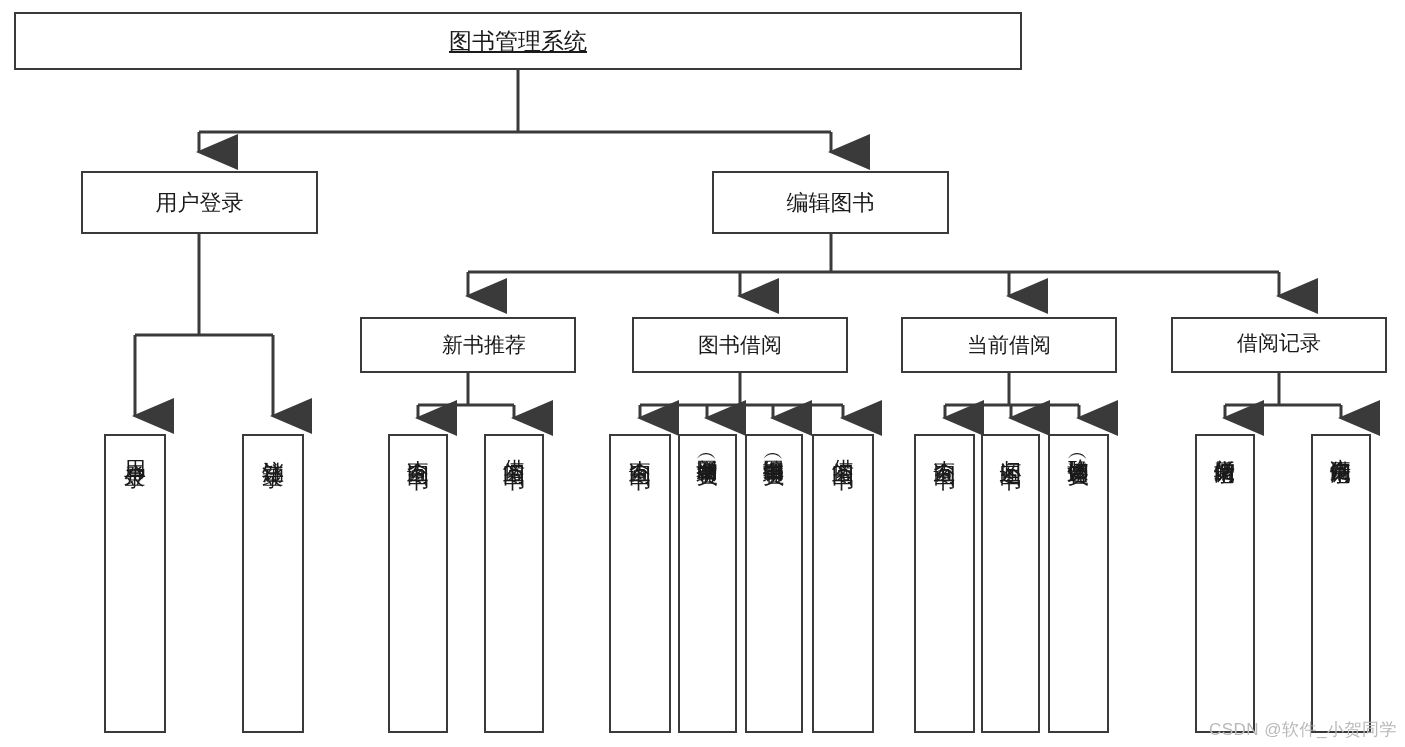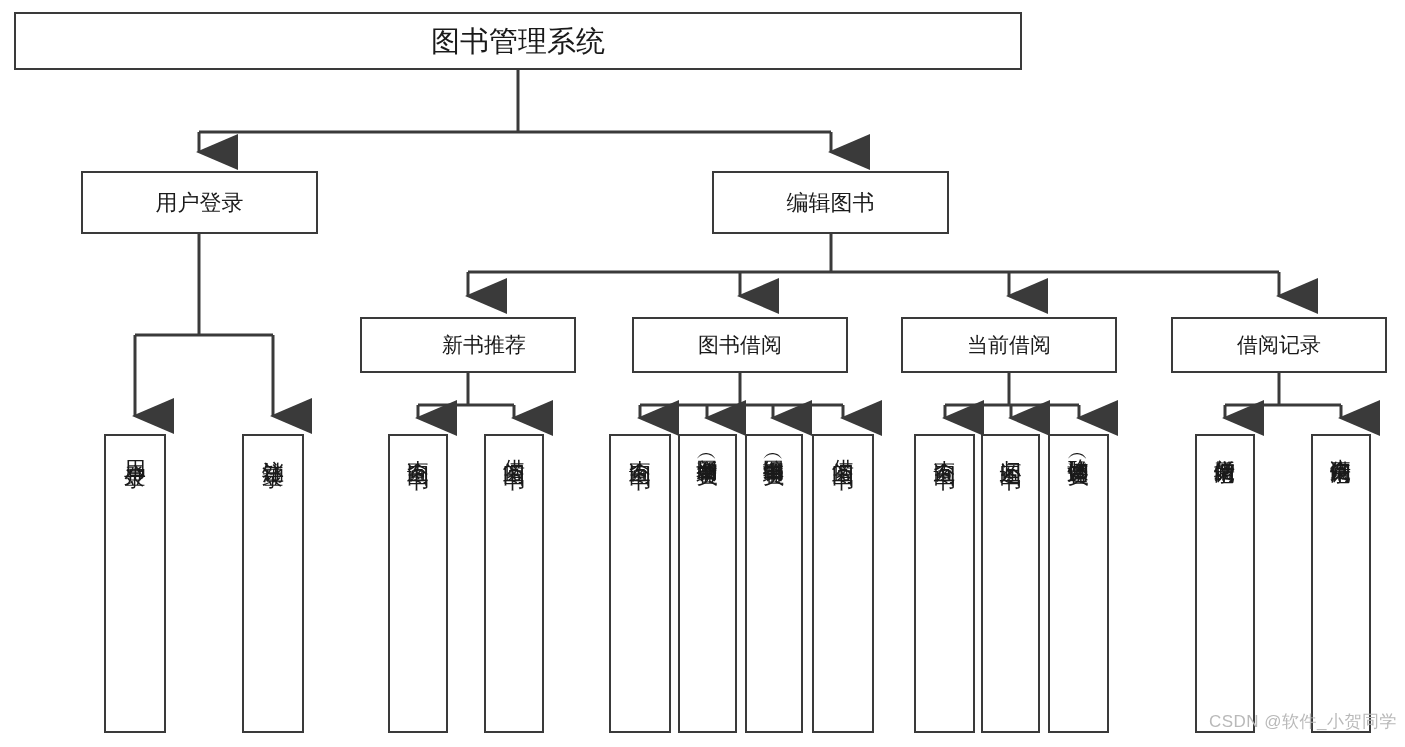--- a/index.html
+++ b/index.html
@@ -34,21 +34,21 @@
     display: flex;
     align-items: center;
     justify-content: center;
     color: #1a1a1a;
   }
   .node .label {
     display: block;
     text-align: center;
     line-height: 1.05;
   }
-  .node-root .label { font-size: 29px; }
+  .node-root .label { font-size: 23px; text-decoration: underline; }
   .node-l1 .label { font-size: 22px; }
   .node-l2 .label { font-size: 21px; }
   
   .node-leaf {
     align-items: flex-start;
     justify-content: center;
     padding-top: 6px;
   }
   .node-leaf .label {
     writing-mode: vertical-rl;
@@ -58,21 +58,21 @@
     line-height: 1;
     white-space: nowrap;
   }
   .node-leaf.tall-text .label {
     font-size: 21px;
     letter-spacing: 1px;
   }
   .watermark {
     position: absolute;
     right: 8px;
-    bottom: 14px;
+    bottom: 6px;
     font-size: 17px;
     color: #b9b9b9;
     letter-spacing: 0.5px;
     white-space: nowrap;
   }
 </style>
 </head>
 <body>
 
 <div id="canvas">
@@ -140,21 +140,21 @@
 
   <div class="node node-l2" style="left:360px; top:317px; width:216px; height:56px;padding-left:32px;">
     <span class="label">新书推荐</span>
   </div>
   <div class="node node-l2" style="left:632px; top:317px; width:216px; height:56px;">
     <span class="label">图书借阅</span>
   </div>
   <div class="node node-l2" style="left:901px; top:317px; width:216px; height:56px;">
     <span class="label">当前借阅</span>
   </div>
-  <div class="node node-l2" style="left:1171px; top:317px; width:216px; height:56px;">
+  <div class="node node-l2" style="left:1171px; top:317px; width:216px; height:56px;font-family:Liberation Mono, monospace;">
     <span class="label">借阅记录</span>
   </div>
 
   <div class="node node-leaf" style="left:104px; top:434px; width:62px; height:299px;">
     <span class="label">用户登录</span>
   </div>
   <div class="node node-leaf" style="left:242px; top:434px; width:62px; height:299px;">
     <span class="label">注销登录</span>
   </div>
 

